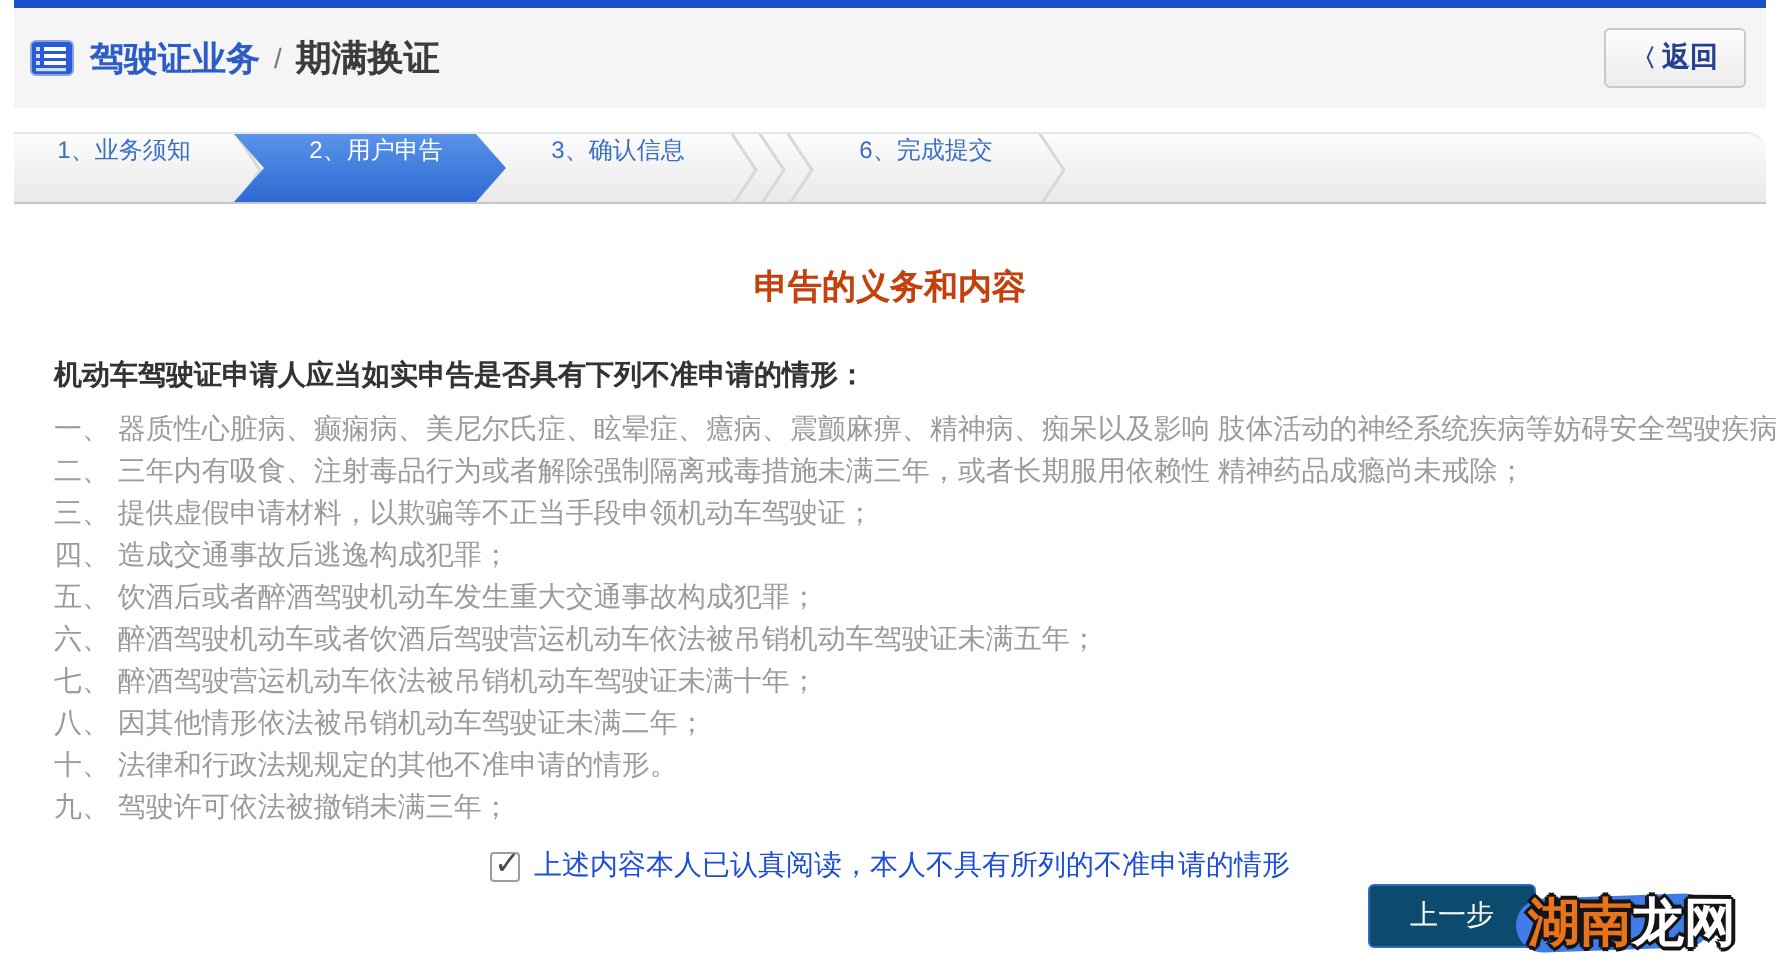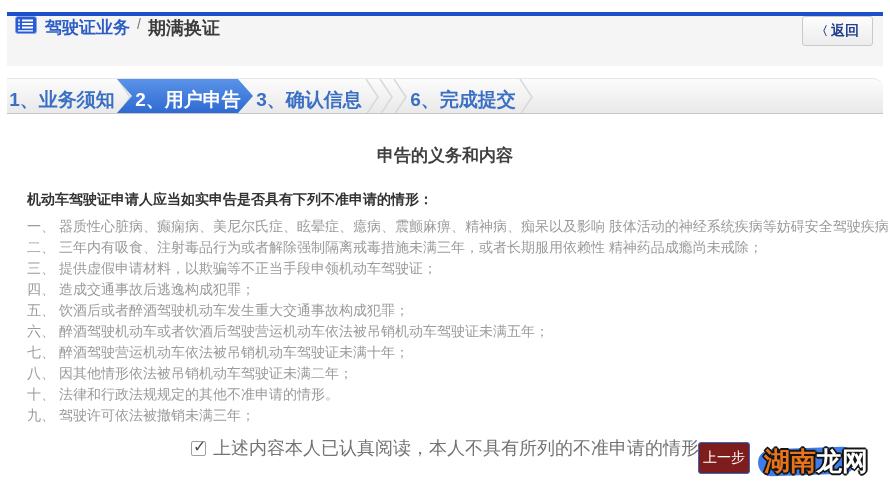--- a/index.html
+++ b/index.html
@@ -11,23 +11,22 @@
     overflow: hidden;
   }
   .frame { position: absolute; left: 7px; right: 7px; top: 0; }
 
   
   .topbar {
     border-top: 4px solid #1b50c8;
     background: #f5f5f5;
     height: 54px;
     display: flex;
-    align-items: flex-start;
+    align-items: center;
     padding: 0 10px 0 8px;
-    margin-top: 12px;
   }
   .crumb-icon { width: 22px; height: 18px; margin-right: 8px; flex: 0 0 auto; }
   .crumb-title { color: #2c5cc5; font-weight: bold; font-size: 17px; }
   .crumb-sep { color: #777; font-size: 14px; margin: 0 7px; }
   .crumb-sub { color: #3c3c3c; font-size: 18px; font-weight: bold; }
   .back-btn {
     margin-left: auto;
     background: linear-gradient(#fdfdfd, #ececec);
     border: 1px solid #c9c9c9;
     border-radius: 3px;
@@ -46,22 +45,22 @@
     height: 36px;
     background: linear-gradient(#fcfcfc, #e9e9e9);
     border-top: 1px solid #e6e6e6;
     border-bottom: 1px solid #c6c6c6;
     border-radius: 0 10px 0 0;
     display: flex;
     align-items: stretch;
     overflow: hidden;
   }
   .step {
-    display: flex; align-items: flex-end; justify-content: center;
-    font-size: 19px; font-weight: bold; color: #3a6fc4;
+    display: flex; align-items: flex-start; justify-content: center;
+    font-size: 12px; font-weight: normal; color: #3a6fc4;
     width: 110px; flex: 0 0 auto; cursor: pointer;
   }
   .step3456 { width: 112px; }
   .step.active {
     width: 136px;
     margin-left: -14px;
     position: relative; z-index: 2;
     color: #ffffff;
     background: linear-gradient(#5a93e8, #2e6ad2);
     clip-path: polygon(0 0, calc(100% - 15px) 0, 100% 50%, calc(100% - 15px) 100%, 0 100%, 15px 50%);
@@ -70,41 +69,41 @@
   .chev { flex: 0 0 14px; display: flex; align-items: stretch; }
   .chev svg { width: 14px; height: 36px; }
   .steps-filler { flex: 1 1 auto; }
 
   
   .content { padding: 0 13px; }
   .content-title {
     text-align: center;
     font-size: 17px;
     font-weight: bold;
-    color: #404040;
+    color: #c2410c;
     margin-top: 30px;
   }
   .intro {
     margin: 24px 0 7px 7px;
     font-size: 14px;
     font-weight: bold;
     color: #333333;
   }
   .decl-list { margin-left: 7px; list-style: none; }
   .decl-item {
     font-size: 14px;
     color: #9b9b9b;
     line-height: 21px;
     white-space: nowrap;
   }
   .agree-row {
     margin-top: 10px;
     text-align: left;
-    font-size: 18px;
-    color: #737373;
+    font-size: 14px;
+    color: #1d4ed8;
     display: flex; align-items: center; justify-content: center; gap: 7px;
   }
   .checkbox {
     width: 15px; height: 15px;
     border: 1px solid #9e9e9e;
     border-radius: 2px;
     background: #ffffff;
     position: relative;
     cursor: pointer;
     flex: 0 0 auto;
@@ -114,27 +113,27 @@
     position: absolute;
     left: 1px; top: -5px;
     font-size: 16px;
     font-weight: bold;
     color: #4a4a4a;
   }
 
   
   .prev-btn {
     position: absolute;
-    right: 140px; bottom: 9px;
-    background: #7f1d1d;
+    right: 122px; bottom: 9px;
+    background: #0c4a6e;
     border: 1px solid #2e6ac9;
     border-radius: 3px;
     color: #ffffff;
     font-size: 14px;
-    padding: 6px 4px;
+    padding: 6px 20px;
     cursor: pointer;
   }
 
   
   .watermark {
     position: absolute;
     right: 22px; bottom: 7px;
     font-size: 26px;
     font-weight: bold;
     line-height: 30px;

